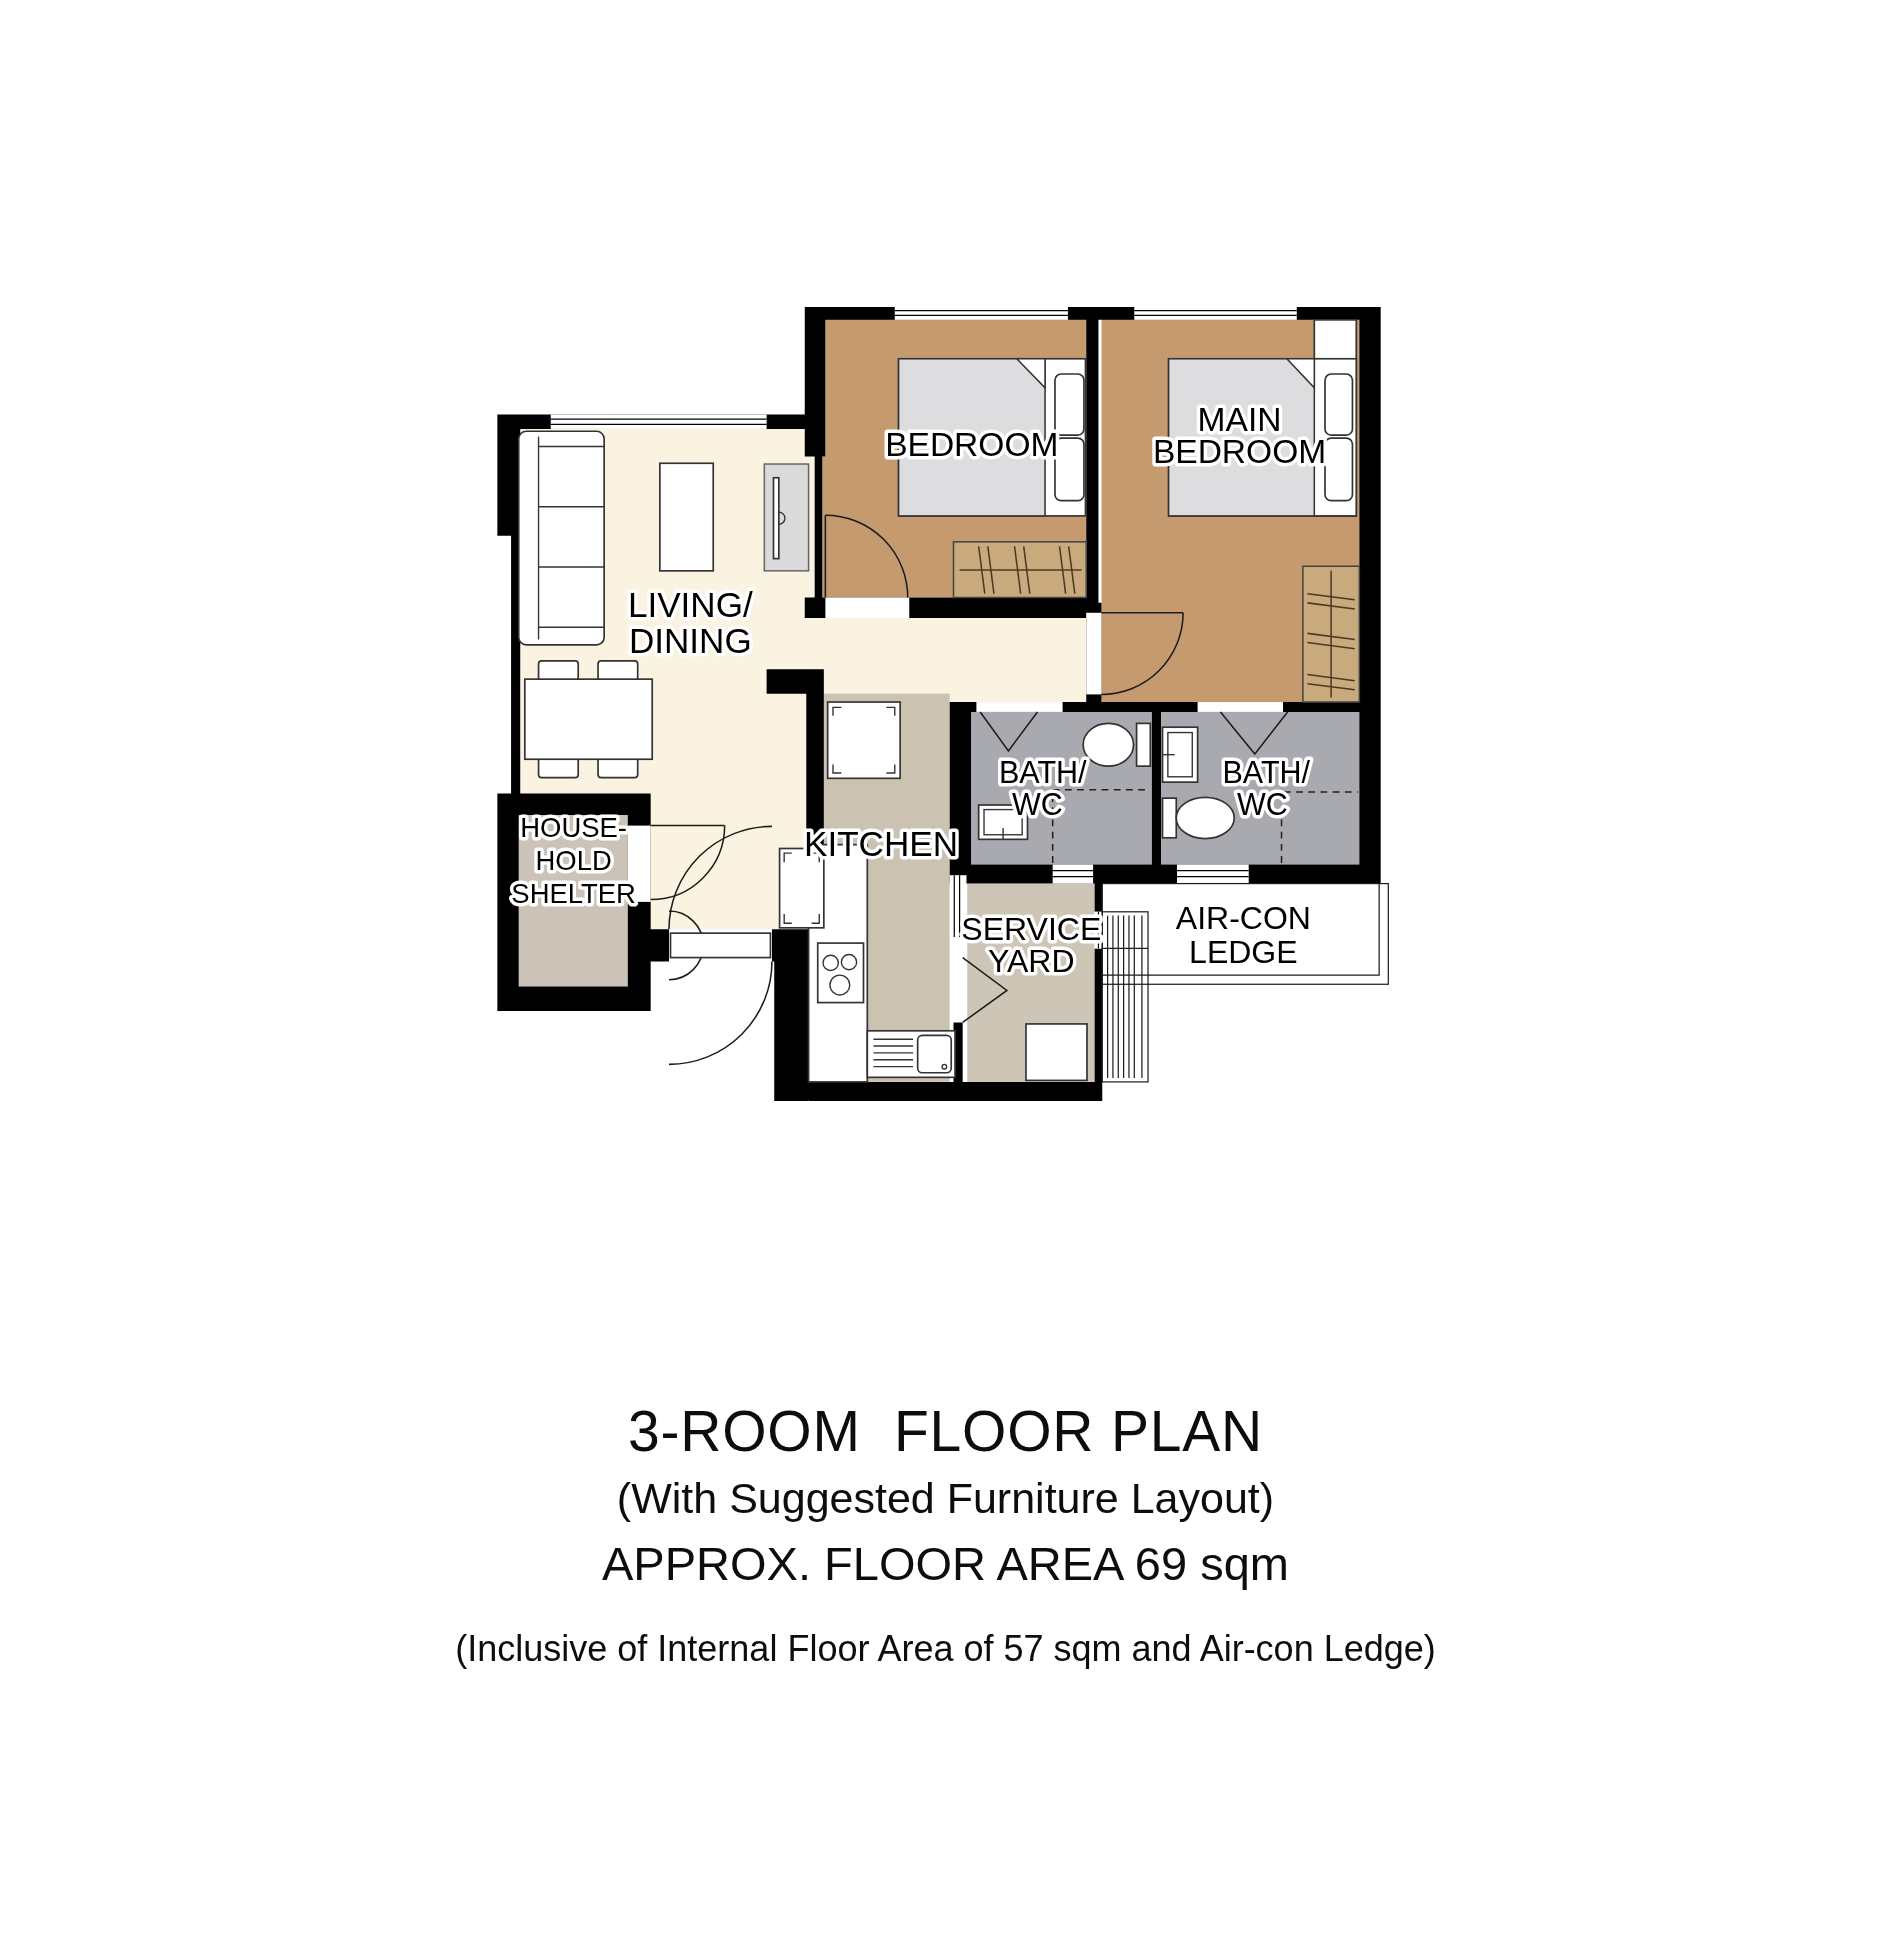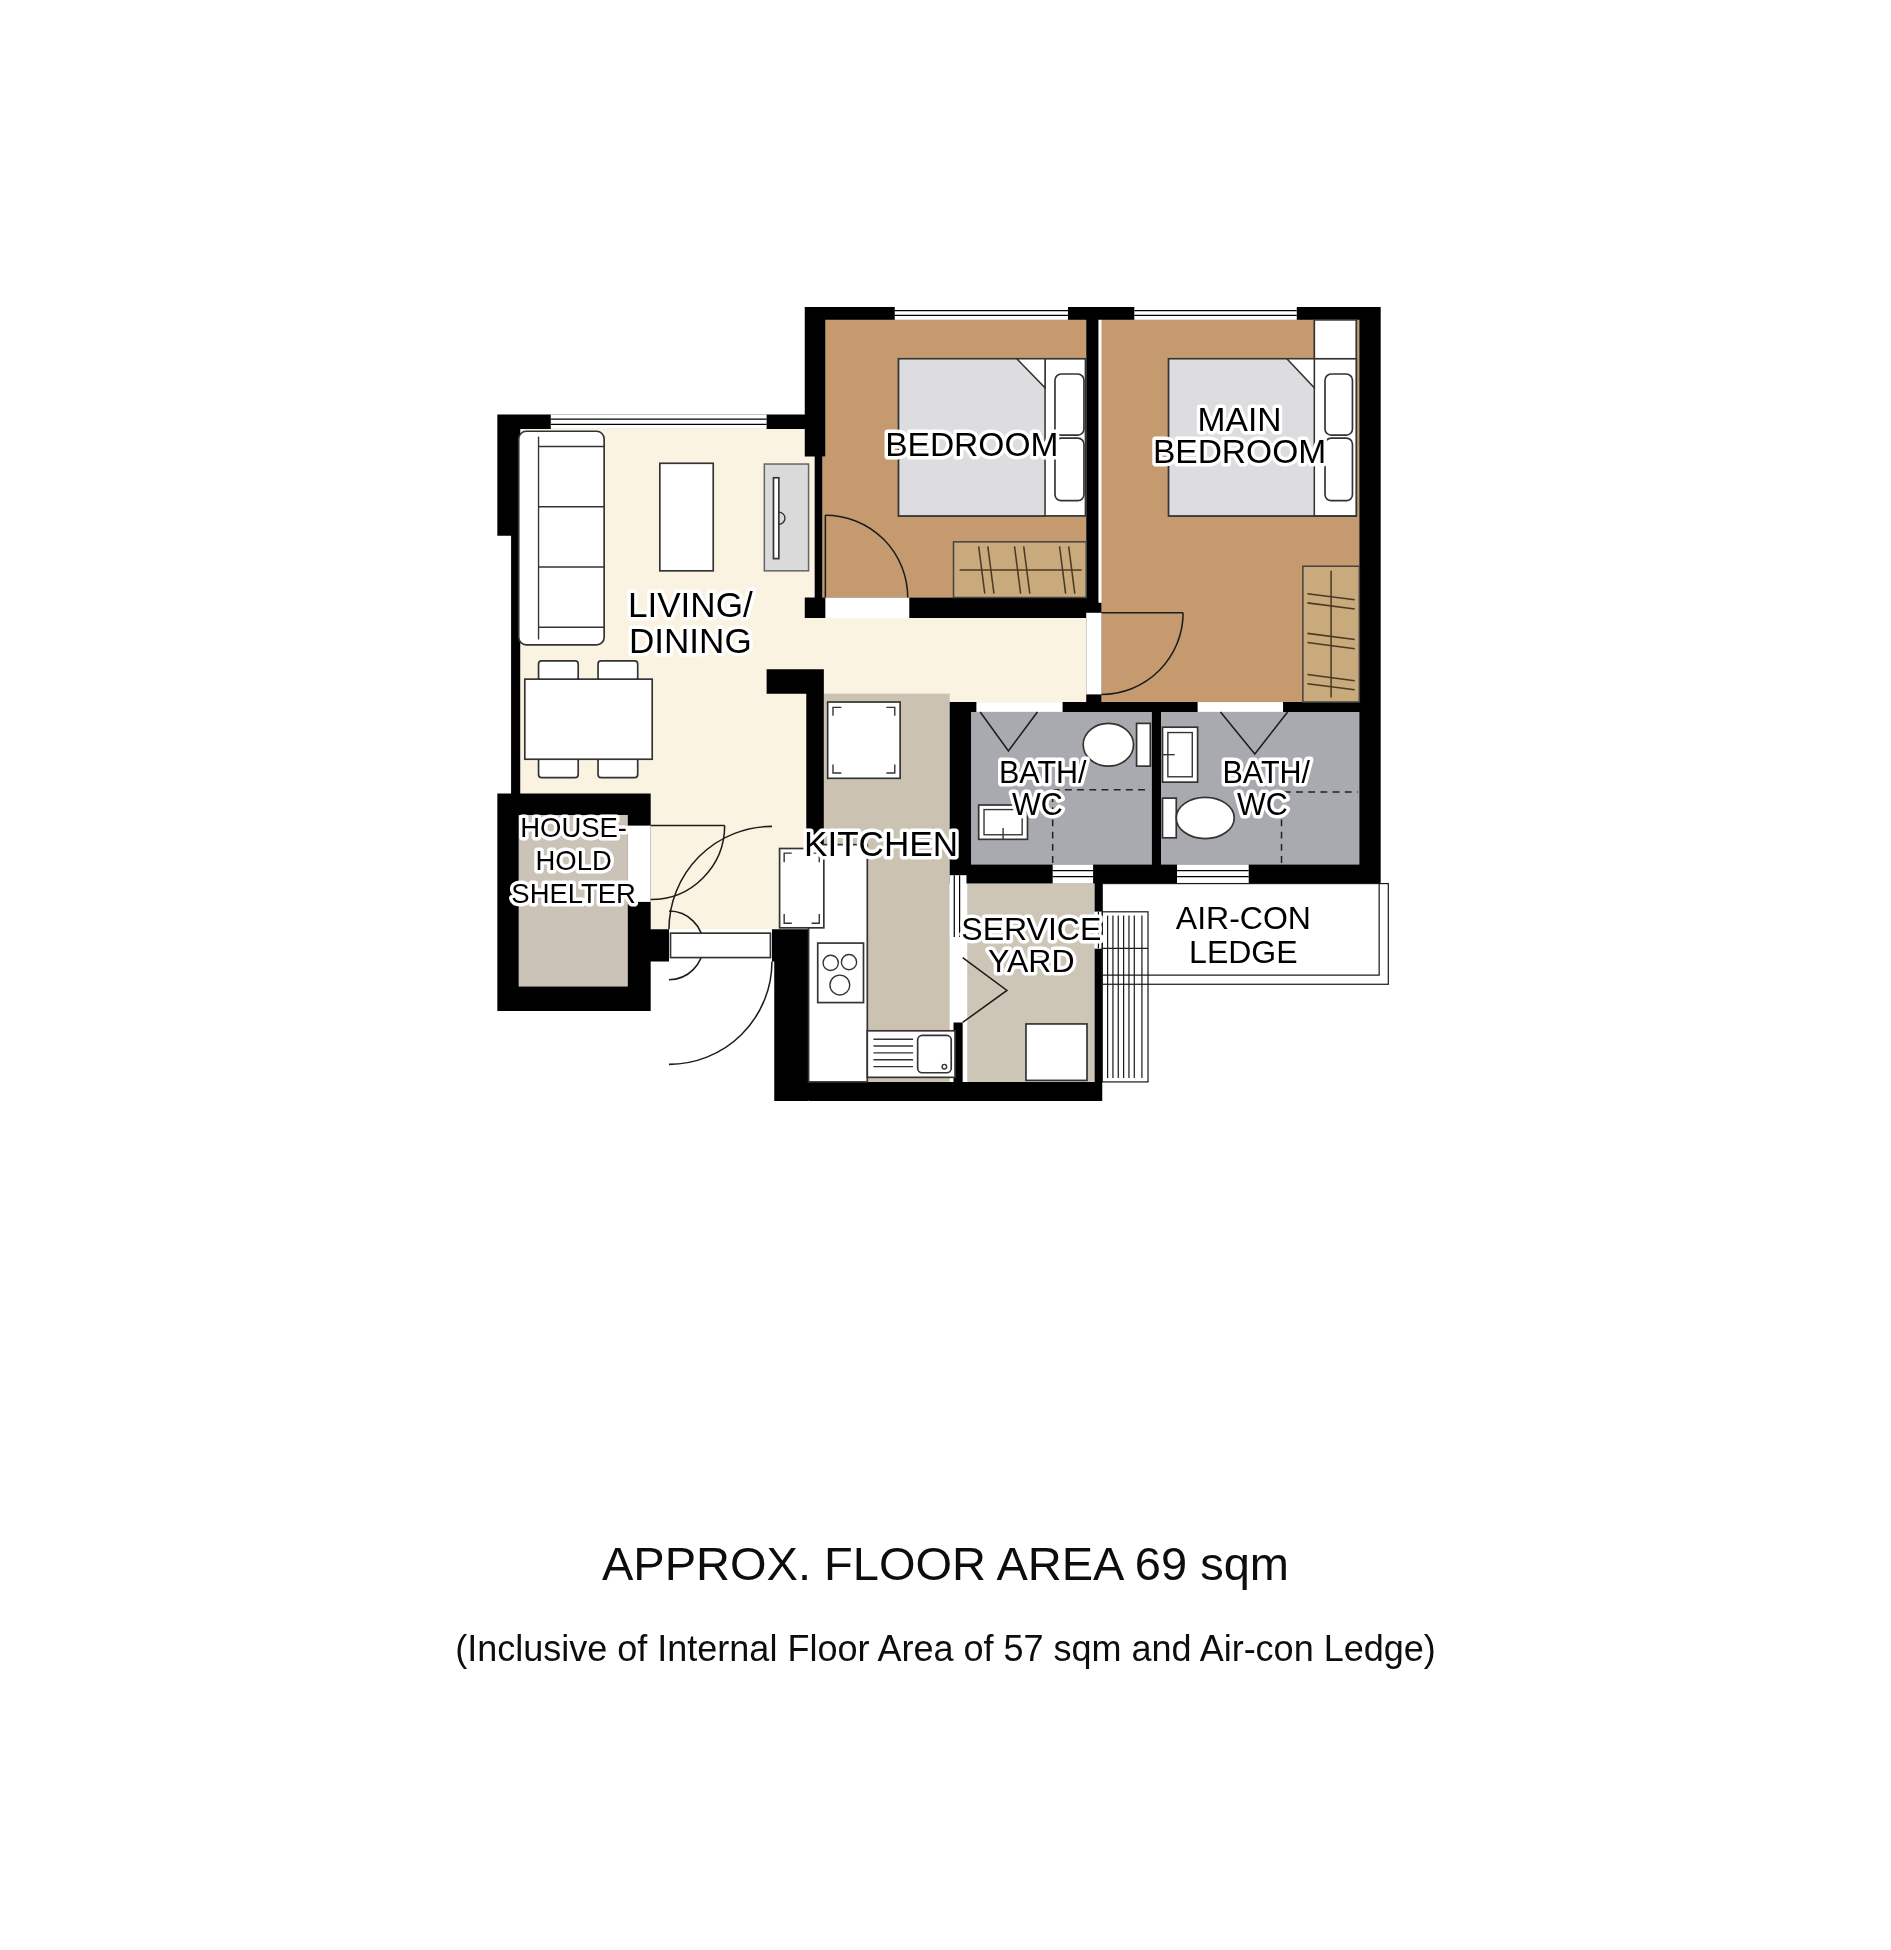--- a/index.html
+++ b/index.html
@@ -283,16 +283,18 @@
     <text class="rlabel" x="1352" y="1232" font-size="42">SERVICE</text>
     <text class="rlabel" x="1352" y="1274" font-size="42">YARD</text>
     <text class="rlabel" x="1630" y="1218" font-size="42">AIR-CON</text>
     <text class="rlabel" x="1630" y="1262" font-size="42">LEDGE</text>
     <text class="rlabel" x="752" y="1097" font-size="36">HOUSE-</text>
     <text class="rlabel" x="752" y="1140" font-size="36">HOLD</text>
     <text class="rlabel" x="752" y="1183" font-size="36">SHELTER</text>
   </g>
 </svg>
 
+  <div class="cap cap-title">3-ROOM  FLOOR PLAN</div>
+  <div class="cap cap-sub">(With Suggested Furniture Layout)</div>
   <div class="cap cap-area">APPROX. FLOOR AREA 69 sqm</div>
   <div class="cap cap-note">(Inclusive of Internal Floor Area of 57 sqm and Air-con Ledge)</div>
 </div>
 
 
 </body></html>

